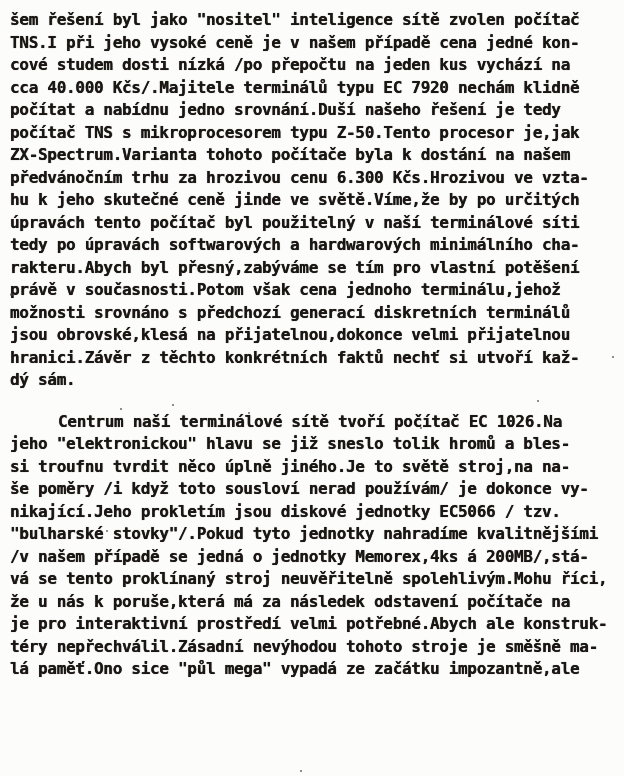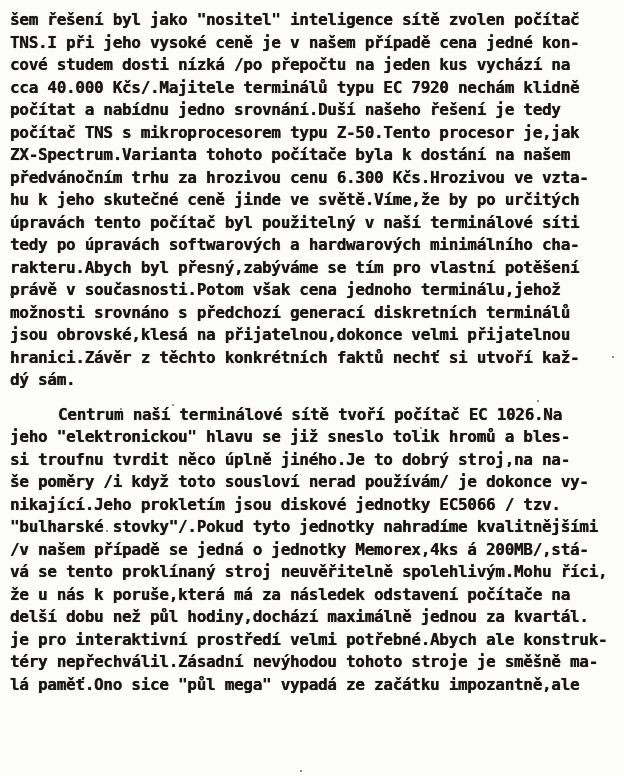--- a/index.html
+++ b/index.html
@@ -19,21 +19,21 @@
     background: #fcfcfa;
     font-family: "DejaVu Sans Mono", "Liberation Mono", monospace;
     font-weight: 700;
     font-size: 16px;
     line-height: 22.5px;
     color: #191613;
     text-shadow: 0 0 0.7px rgba(25,20,15,0.85), 0.3px 0.3px 0 rgba(25,20,15,0.35);
     letter-spacing: -0.3px;
   }
   .paragraph { margin: 0; }
-  .paragraph + .paragraph { margin-top: 12px; }
+  .paragraph + .paragraph { margin-top: 19px; }
   .paragraph.indented .line:first-child { text-indent: 48px; }
   .line {
     white-space: pre;
     height: 22.5px;
   }
   .speck {
     position: absolute;
     width: 3px;
     height: 3px;
     border-radius: 50%;
@@ -60,28 +60,27 @@
       <div class="line">rakteru.Abych byl přesný,zabýváme se tím pro vlastní potěšení</div>
       <div class="line">právě v současnosti.Potom však cena jednoho terminálu,jehož</div>
       <div class="line">možnosti srovnáno s předchozí generací diskretních terminálů</div>
       <div class="line">jsou obrovské,klesá na přijatelnou,dokonce velmi přijatelnou</div>
       <div class="line">hranici.Závěr z těchto konkrétních faktů nechť si utvoří kaž-</div>
       <div class="line">dý sám.</div>
     </div>
   <div class="paragraph indented">
       <div class="line">Centrum naší terminálové sítě tvoří počítač EC 1026.Na</div>
       <div class="line">jeho "elektronickou" hlavu se již sneslo tolik hromů a bles-</div>
-      <div class="line">si troufnu tvrdit něco úplně jiného.Je to dobrý stroj,na na-</div>
+      <div class="line">si troufnu tvrdit něco úplně jiného.Je to světě stroj,na na-</div>
       <div class="line">še poměry /i když toto sousloví nerad používám/ je dokonce vy-</div>
       <div class="line">nikající.Jeho prokletím jsou diskové jednotky EC5066 / tzv.</div>
       <div class="line">"bulharské stovky"/.Pokud tyto jednotky nahradíme kvalitnějšími</div>
       <div class="line">/v našem případě se jedná o jednotky Memorex,4ks á 200MB/,stá-</div>
       <div class="line">vá se tento proklínaný stroj neuvěřitelně spolehlivým.Mohu říci,</div>
       <div class="line">že u nás k poruše,která má za následek odstavení počítače na</div>
-      <div class="line">delší dobu než půl hodiny,dochází maximálně jednou za kvartál.</div>
       <div class="line">je pro interaktivní prostředí velmi potřebné.Abych ale konstruk-</div>
       <div class="line">téry nepřechválil.Zásadní nevýhodou tohoto stroje je směšně ma-</div>
       <div class="line">lá paměť.Ono sice "půl mega" vypadá ze začátku impozantně,ale</div>
     </div>
 
   <span class="speck" style="left:10px;  top:293px;"></span>
   <span class="speck" style="left:612px; top:356px; width:2px; height:2px;"></span>
   <span class="speck" style="left:120px; top:408px; width:2px; height:2px;"></span>
   <span class="speck" style="left:172px; top:404px; width:2px; height:2px;"></span>
   <span class="speck" style="left:248px; top:412px; width:2px; height:2px;"></span>

